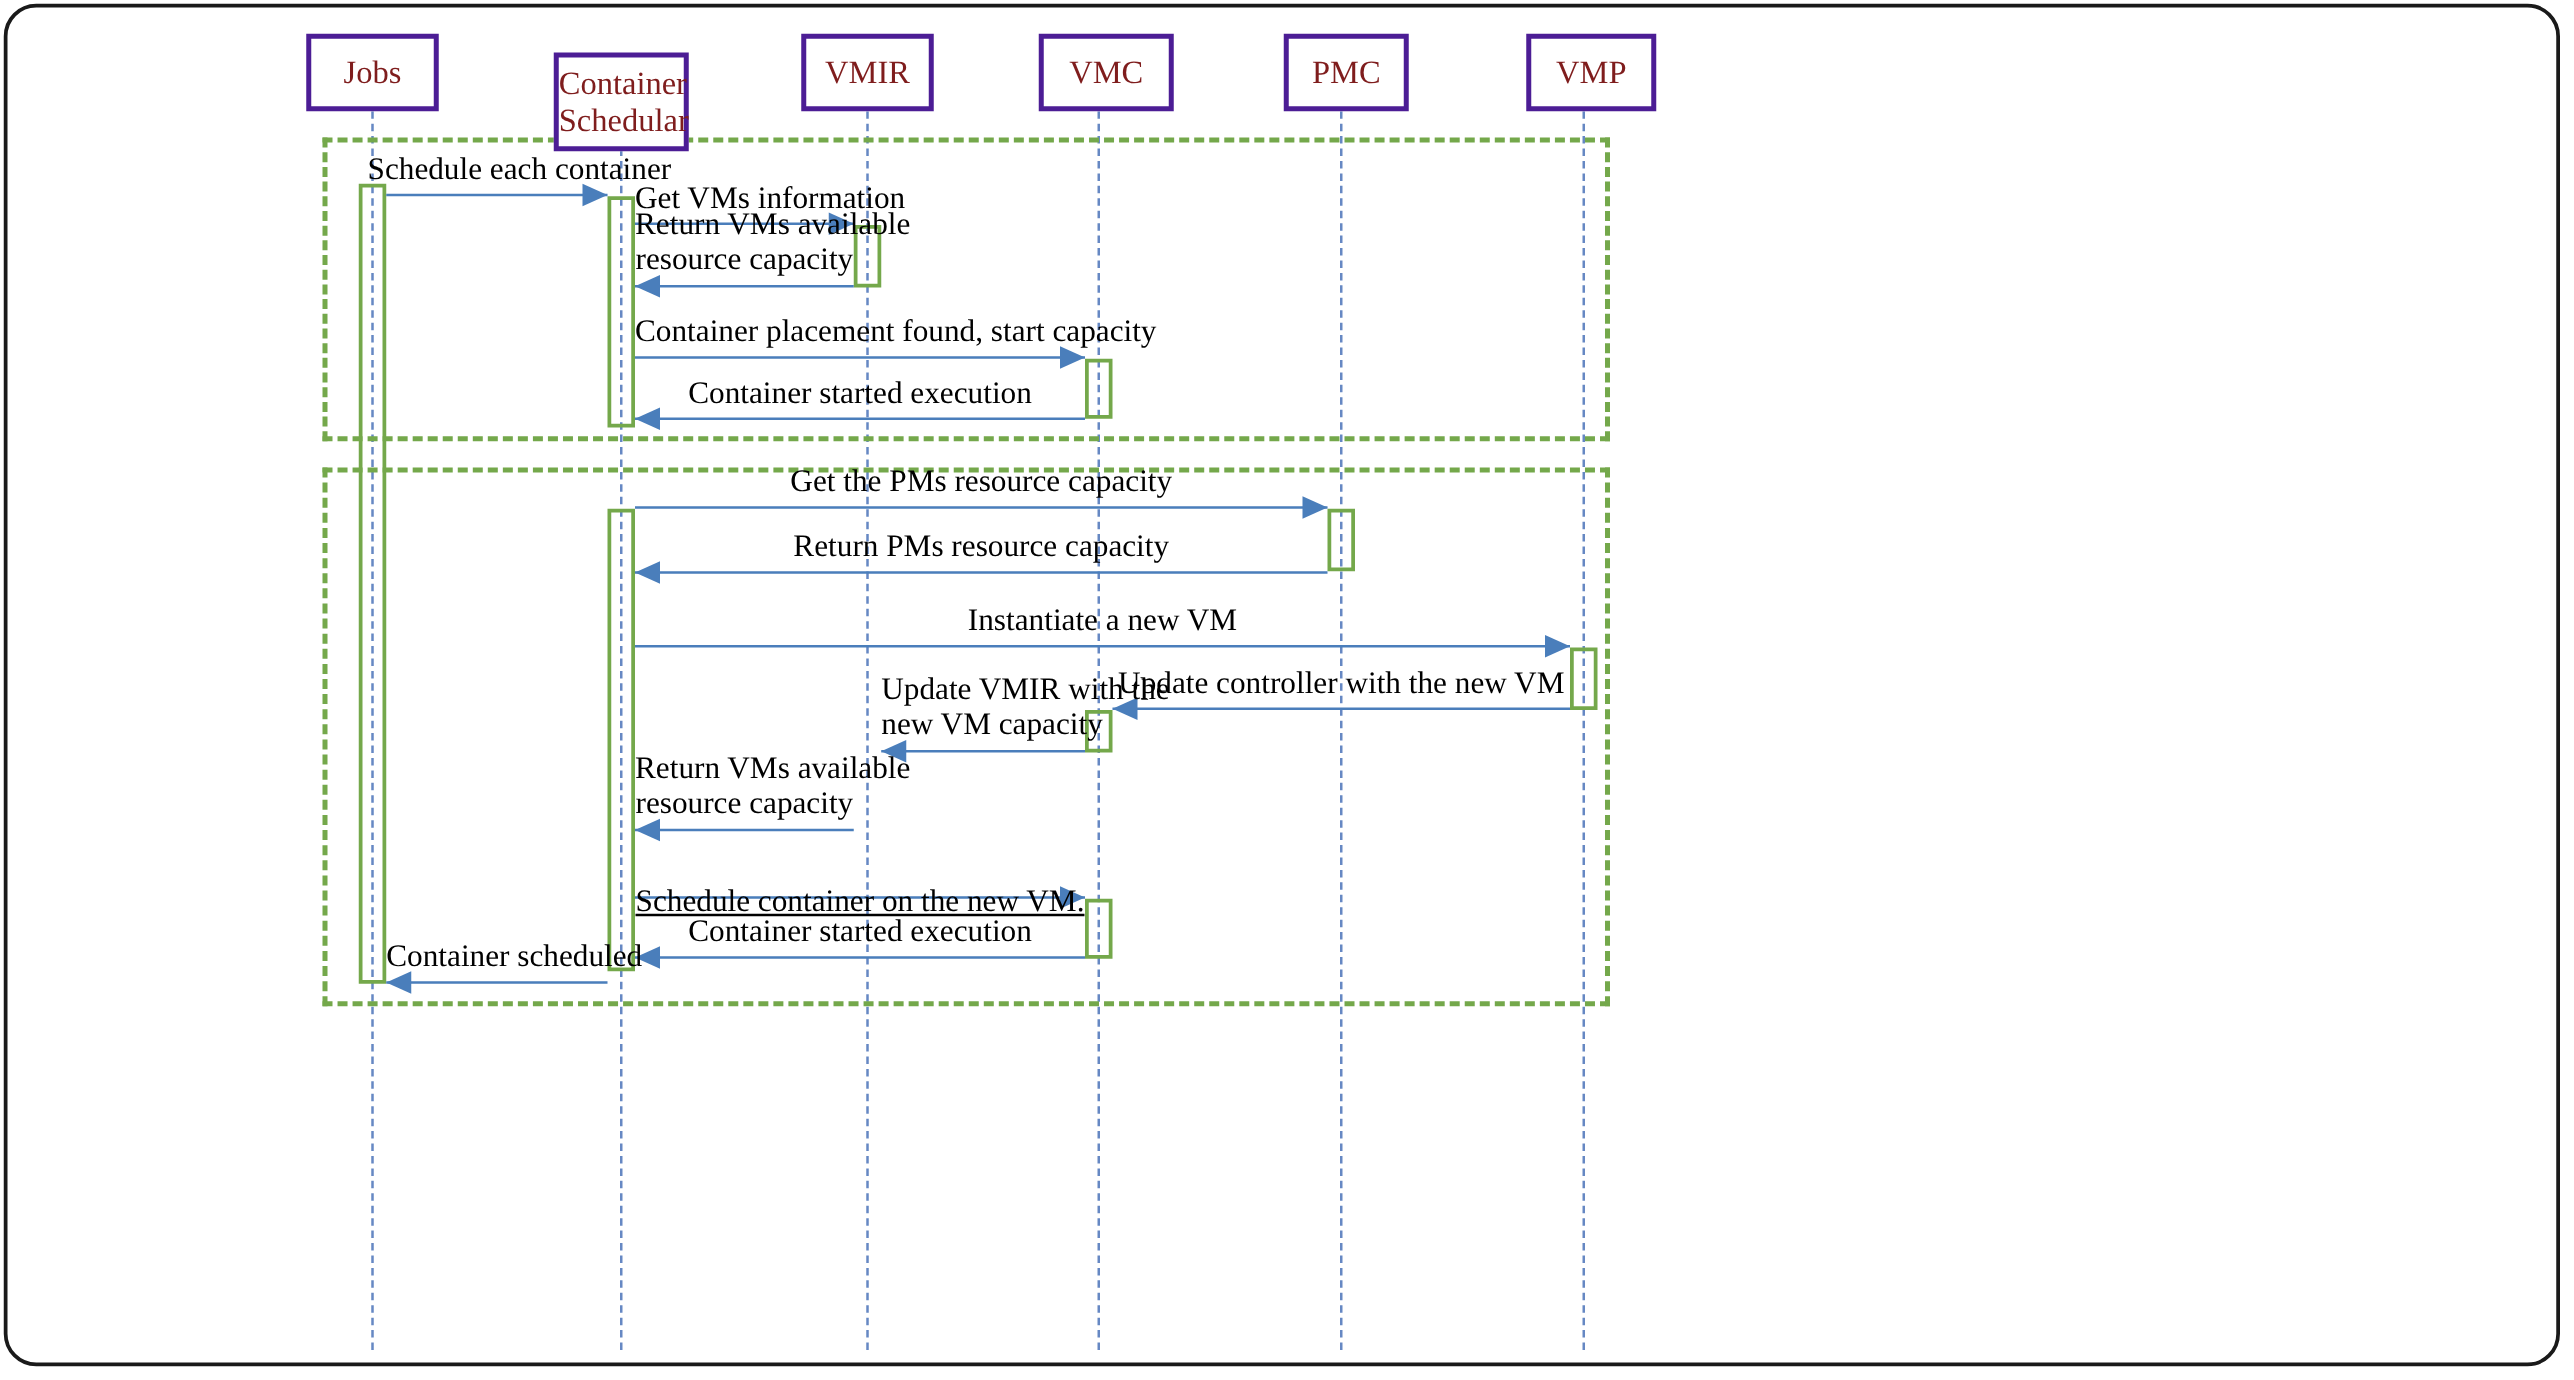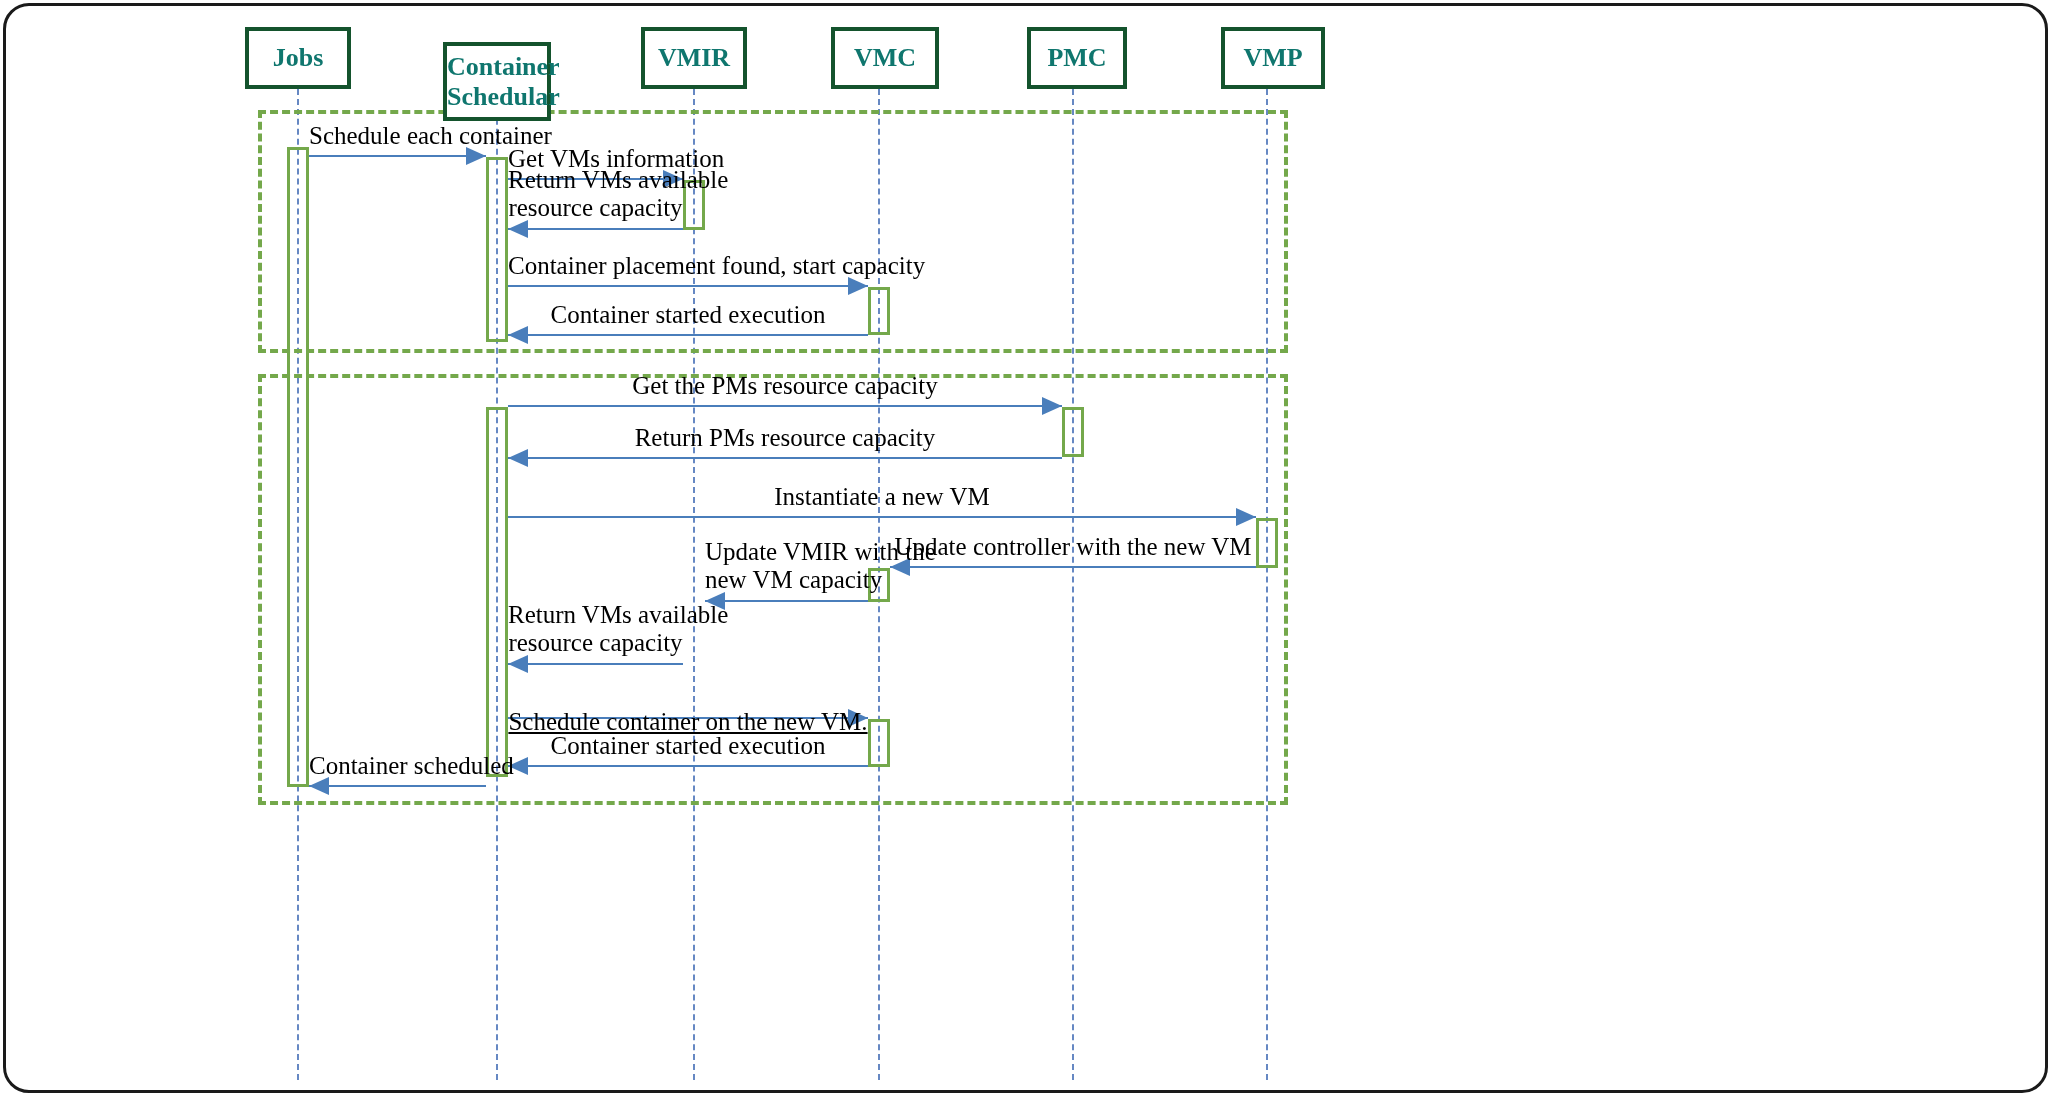--- a/index.html
+++ b/index.html
@@ -27,30 +27,29 @@
     height: 1090px;
     border: 3px solid #1a1a1a;
     border-radius: 26px;
     box-sizing: border-box;
     pointer-events: none;
   }
   
   .lifeline-head {
     position: absolute;
     box-sizing: border-box;
-    border: 4px solid #14532d;
+    border: 4px solid #4c1d95;
     background: #ffffff;
     display: flex;
     align-items: center;
     justify-content: center;
     text-align: center;
     line-height: 1.12;
-    color: #0f766e;
+    color: #7f1d1d;
     font-size: 26px;
-    font-weight: bold;
   }
   .lifeline-head span { display: block; width: 100%; }
   
   .lifeline-line {
     position: absolute;
     width: 0;
     border-left: 2px dashed #6688c3;
   }
   
   .activation {
@@ -118,21 +117,21 @@
       <div class="activation" style="left: 868px; top: 287px; width: 22px; height: 48px;"></div>
       <div class="activation" style="left: 486px; top: 407px; width: 22px; height: 370px;"></div>
       <div class="activation" style="left: 1062px; top: 407px; width: 22px; height: 50px;"></div>
       <div class="activation" style="left: 1256px; top: 518px; width: 22px; height: 50px;"></div>
       <div class="activation" style="left: 868px; top: 568px; width: 22px; height: 34px;"></div>
       <div class="activation" style="left: 868px; top: 719px; width: 22px; height: 48px;"></div>
     </div>
   <div id="messages-layer">
       <div class="msg-line" style="left: 309px; top: 155px; width: 177px;"></div>
       <div class="arrow-head right" style="top: 147px; left: 466px;"></div>
-      <div class="msg-label" style="top: 122px; left: 309px; width: 177px;">Schedule each container</div>
+      <div class="msg-label" style="top: 122px; left: 294px; width: 177px;">Schedule each container</div>
       <div class="msg-line" style="left: 508px; top: 178px; width: 175px;"></div>
       <div class="arrow-head right" style="top: 170px; left: 663px;"></div>
       <div class="msg-label" style="top: 145px; left: 508px; width: 175px;">Get VMs information</div>
       <div class="msg-line" style="left: 508px; top: 228px; width: 175px;"></div>
       <div class="arrow-head left" style="top: 220px; left: 508px;"></div>
       <div class="msg-label two-line" style="top: 166px; left: 508px; width: 175px;">Return VMs available<br>resource capacity</div>
       <div class="msg-line" style="left: 508px; top: 285px; width: 360px;"></div>
       <div class="arrow-head right" style="top: 277px; left: 848px;"></div>
       <div class="msg-label" style="top: 252px; left: 508px; width: 360px;">Container placement found, start capacity</div>
       <div class="msg-line" style="left: 508px; top: 334px; width: 360px;"></div>

